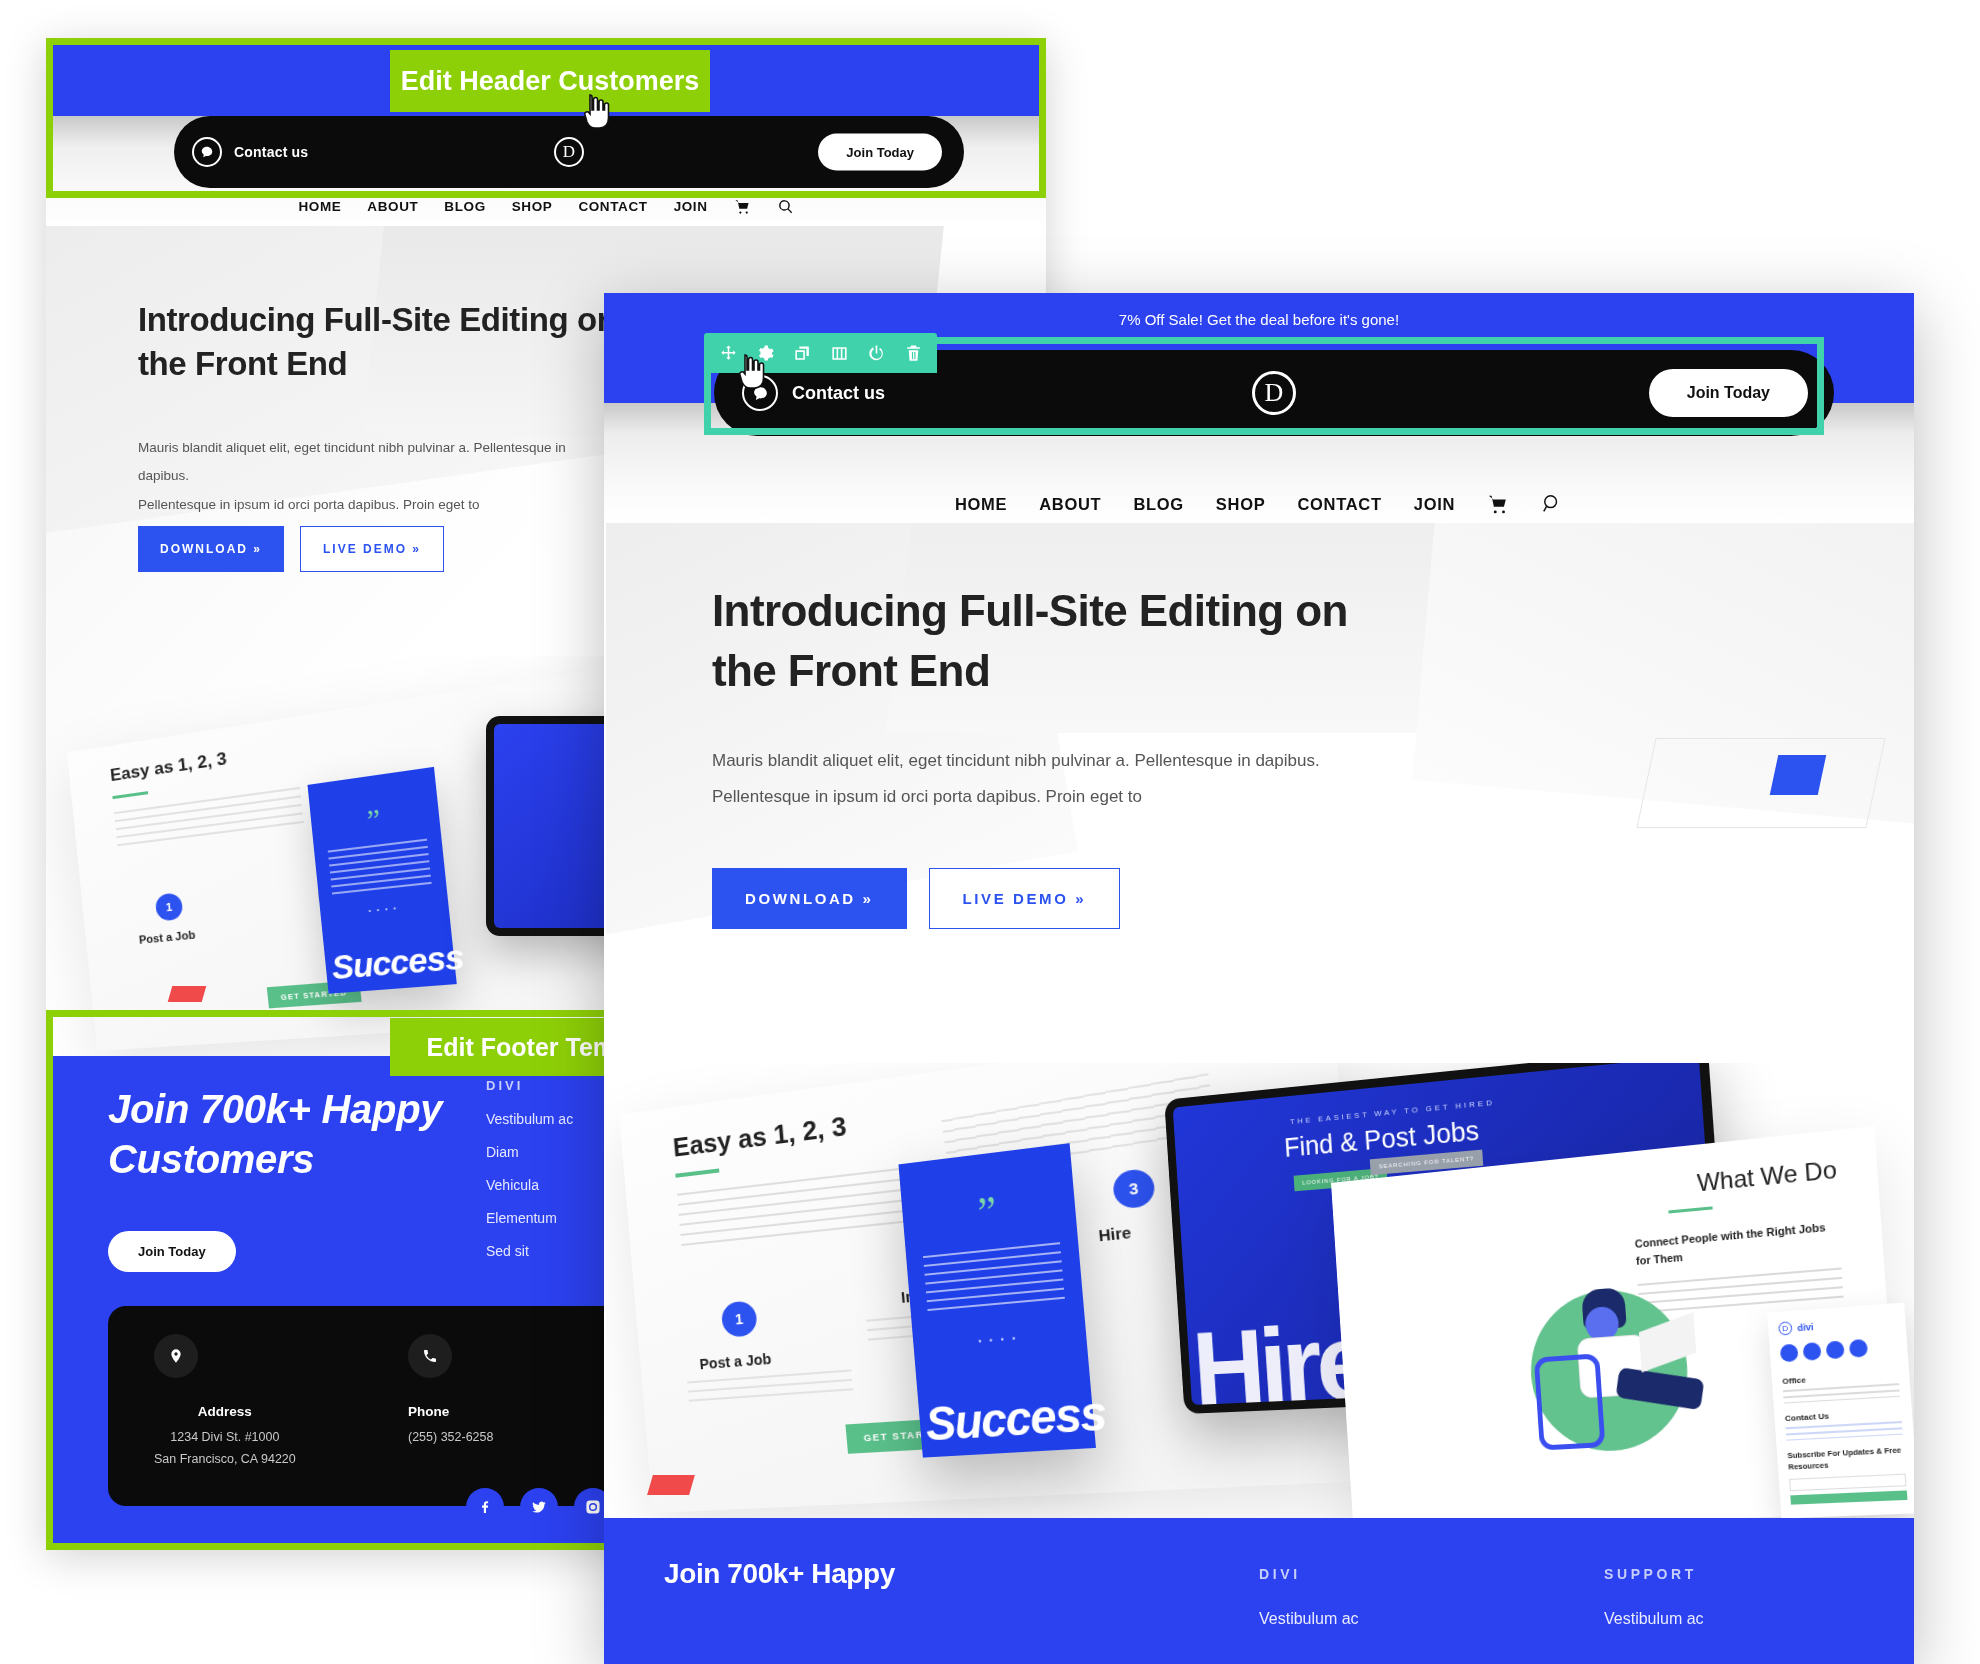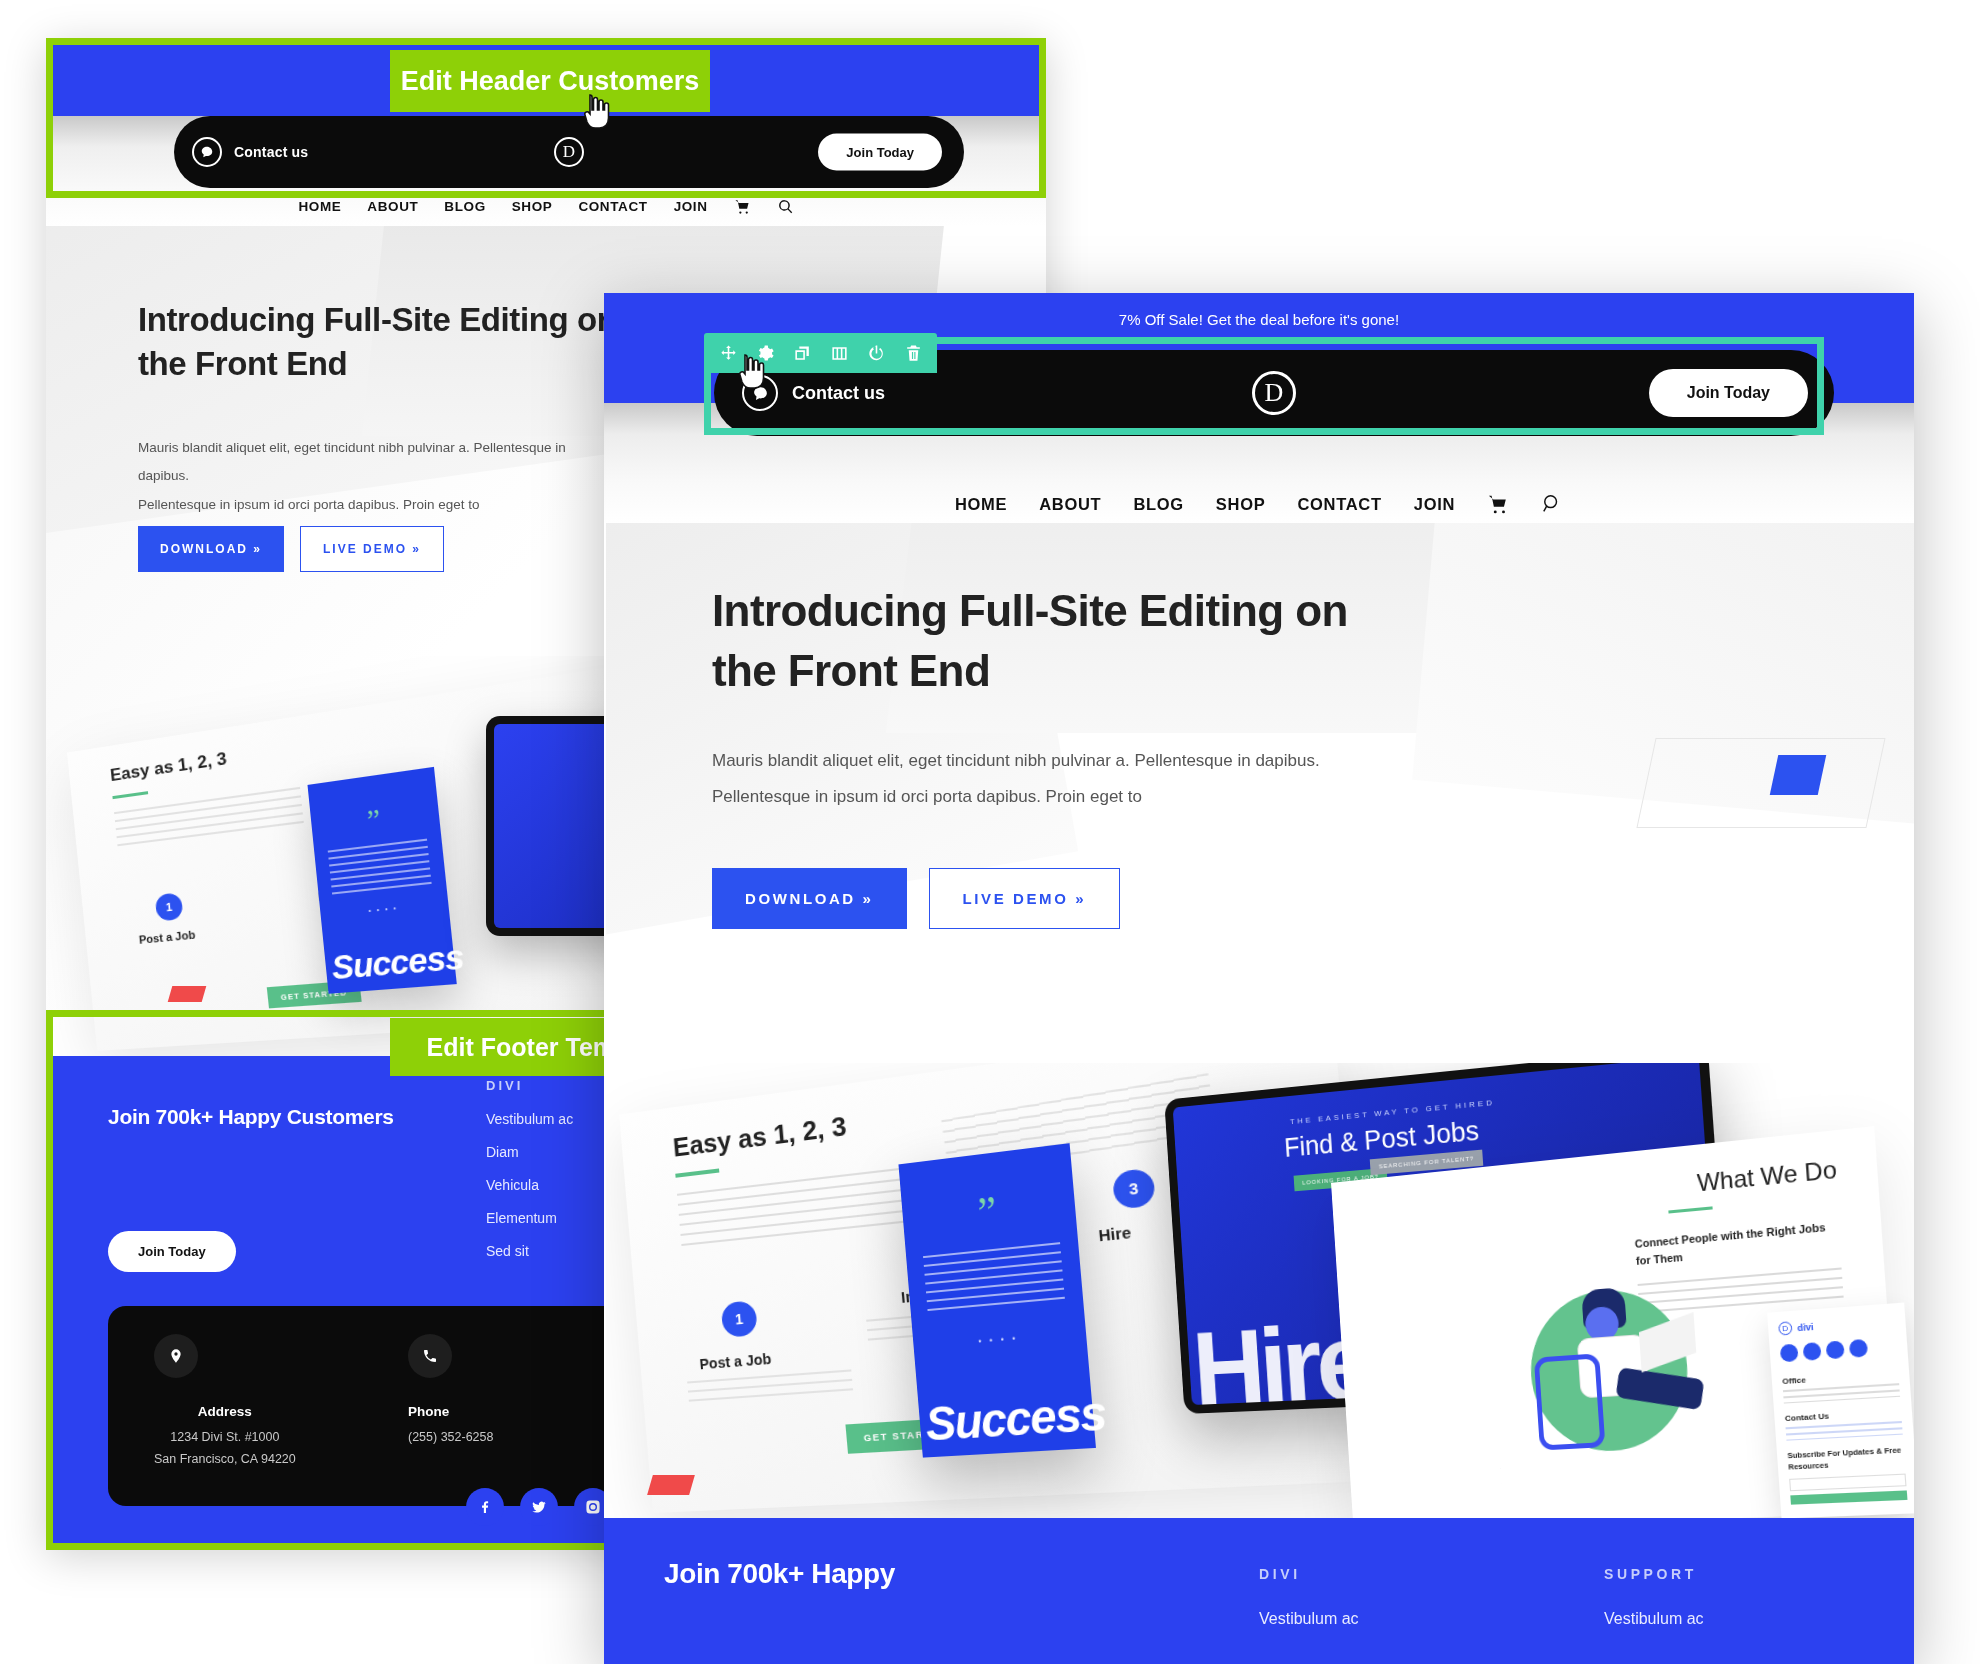--- a/index.html
+++ b/index.html
@@ -56,21 +56,21 @@
     position:absolute; background:#fff; box-shadow:0 20px 60px rgba(0,0,0,.10);
   }
   .tilt { transform: perspective(900px) rotateY(-16deg) rotateZ(-6deg); transform-origin:left center; }
   .easy-title { font-weight:bold; color:#222; }
   .step-num { border-radius:50%; background:#2c52f0; color:#fff; display:flex;align-items:center;justify-content:center; font-weight:bold; }
   .greenbtn { background:#59c08a; color:#fff; display:flex;align-items:center;justify-content:center; font-weight:bold;}
   .bluecard { background:#1f3fe8; color:#fff; }
   .redrect { background:#f04a4a; }
 
   .bw-footer { position:absolute; left:0; top:1018px; width:100%; height:540px; background:#2c41f0; overflow:hidden; }
-  .bw-f-h2 { position:absolute; left:62px; top:48px; width:360px; color:#fff; font-size:21px; font-weight:bold; line-height:1.25; letter-spacing:-.3px;}
+  .bw-f-h2 { position:absolute; left:62px; top:28px; width:360px; color:#fff; font-size:40px; font-weight:bold; line-height:1.25; letter-spacing:-.3px;font-style:italic;}
   .bw-f-btn { position:absolute; left:62px; top:175px; background:#fff; color:#111; border:none; border-radius:30px; padding:13px 30px; font-size:13px; font-weight:bold; }
   .bw-f-links { position:absolute; left:440px; top:22px; width:300px; }
   .bw-f-links .ttl { color:#c6cefb; font-size:13px; font-weight:bold; letter-spacing:3px; margin-bottom:18px; }
   .bw-f-links a { display:block; color:#e6e9ff; font-size:14px; margin-bottom:17px; text-decoration:none; }
   .bw-f-black {
     position:absolute; left:62px; top:250px; width:800px; height:200px; background:#0b0b0b; border-radius:18px; overflow:hidden;
   }
   .ci-col { position:absolute; top:28px; }
   .ci-badge { width:44px;height:44px;border-radius:50%;background:#1e1e1e;display:flex;align-items:center;justify-content:center;}
   .ci-badge svg { width:16px;height:16px;fill:#fff;}

